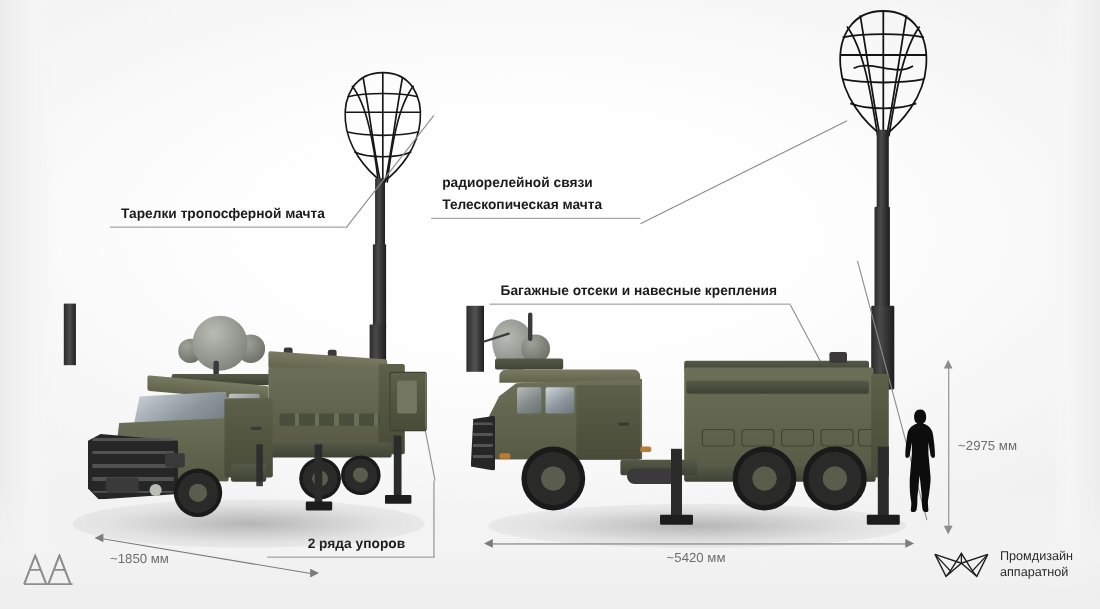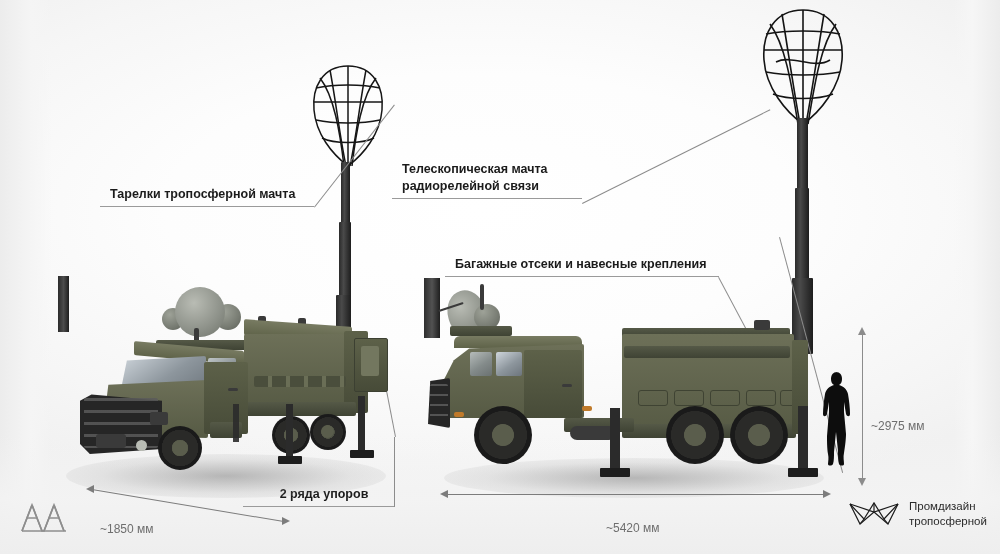--- a/index.html
+++ b/index.html
@@ -23,21 +23,21 @@
   
   .callout{position:absolute;}
   .callout .txt{font-size:12.5px;font-weight:bold;color:#1b1b1b;line-height:17px;
     white-space:nowrap;padding:0 0 3px 10px;}
   .callout .rule{height:1px;background:#9a9a9a;}
   .lead{position:absolute;background:#8c8c8c;transform-origin:0 0;height:1px;}
 
   
   .dim-h{position:absolute;height:1px;background:#7c7c7c;}
   .dim-v{position:absolute;width:1px;background:#8c8c8c;}
-  .dim-label{position:absolute;font-size:12px;color:#6e6e6e;white-space:nowrap;margin-top:21px;}
+  .dim-label{position:absolute;font-size:12px;color:#6e6e6e;white-space:nowrap;}
   .ar{position:absolute;width:0;height:0;}
   .ar-l{border-top:4px solid transparent;border-bottom:4px solid transparent;border-right:8px solid #7c7c7c;}
   .ar-r{border-top:4px solid transparent;border-bottom:4px solid transparent;border-left:8px solid #7c7c7c;}
   .ar-u{border-left:4px solid transparent;border-right:4px solid transparent;border-bottom:8px solid #8c8c8c;}
   .ar-d{border-left:4px solid transparent;border-right:4px solid transparent;border-top:8px solid #8c8c8c;}
 
   
   .mast{position:absolute;}
   .mast .seg{position:absolute;background:linear-gradient(90deg,#2a2a2a,#4a4a4a 38%,#1d1d1d);border-radius:1px;}
 
@@ -120,22 +120,22 @@
     <div class="seg" style="left:44px;top:272px;width:21px;height:76px;"></div>
   </div>
 
   <div class="callout" style="left:100px;top:186px;width:214px;">
     <div class="txt">Тарелки тропосферной мачта</div>
     <div class="rule"></div>
   </div>
   <div class="lead" style="left:314px;top:207px;width:130px;transform:rotate(-52deg);"></div>
 
   <div class="callout" style="left:392px;top:161px;width:190px;">
+    <div class="txt" style="margin-top:-3px;">радиорелейной связи</div>
     <div class="txt">Телескопическая мачта</div>
-    <div class="txt" style="margin-top:-3px;">радиорелейной связи</div>
     <div class="rule"></div>
   </div>
   <div class="lead" style="left:582px;top:203px;width:210px;transform:rotate(-26.5deg);"></div>
 
   <div class="lead" style="left:780px;top:237px;width:244px;transform:rotate(75deg);"></div>
 
   <div class="callout" style="left:445px;top:256px;width:274px;">
     <div class="txt">Багажные отсеки и навесные крепления</div>
     <div class="rule"></div>
   </div>
@@ -286,16 +286,16 @@
       <g fill="none" stroke="#1c1c1c" stroke-width="1.2">
         <path d="M2 7 L16 22 L26 6 L36 22 L50 7"></path>
         <path d="M2 7 L12 27 L26 15 L40 27 L50 7"></path>
         <path d="M16 22 L12 27 M36 22 L40 27"></path>
         <path d="M26 6 L26 15"></path>
         <path d="M2 7 L26 15 L50 7"></path>
       </g>
     </svg>
     <div>
       <div class="bt">Промдизайн</div>
-      <div class="bt">тропосферной</div>
+      <div class="bt">аппаратной</div>
     </div>
   </div>
 </div>
 
 </body></html>

